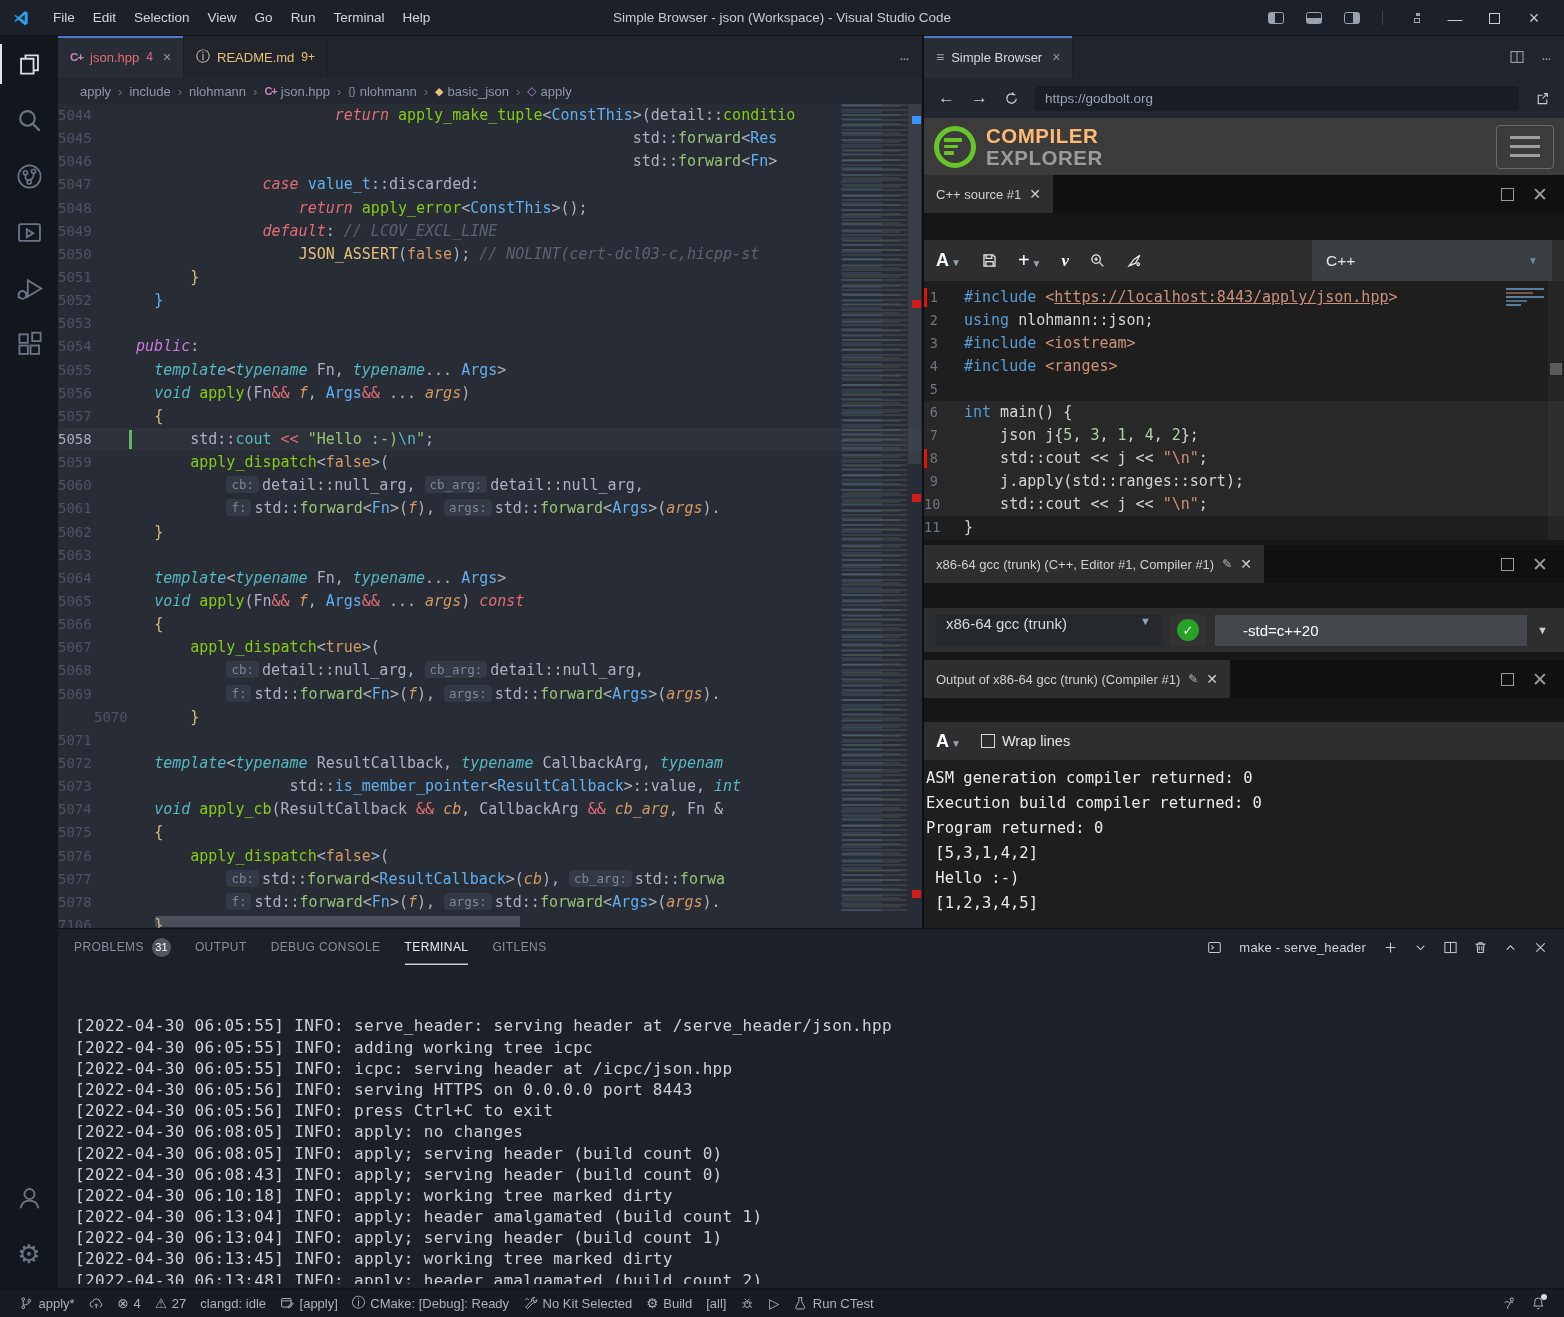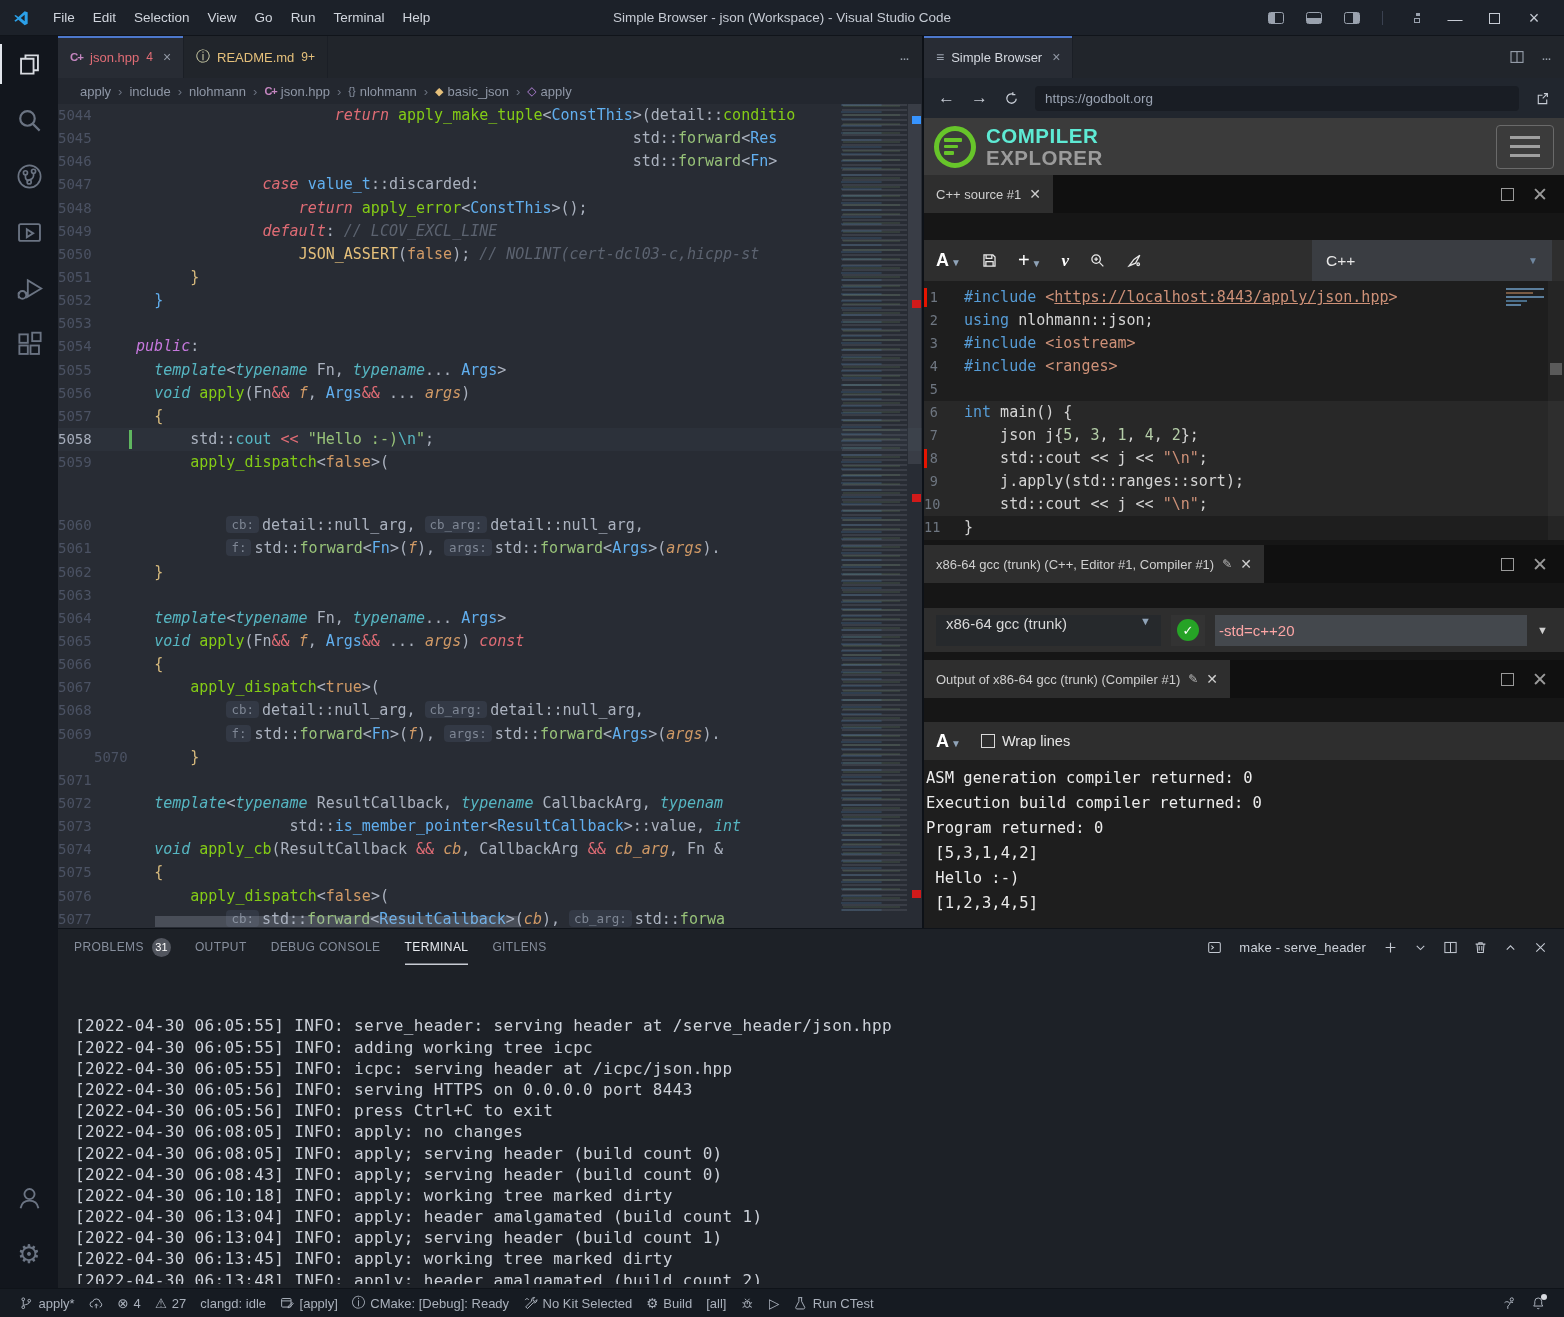--- a/index.html
+++ b/index.html
@@ -100,21 +100,21 @@
   #urlbar{flex:1;height:25px;background:#191d24;border-radius:4px;display:flex;align-items:center;
           padding:0 10px;color:#9aa3b2;font-size:13.5px;}
   #ce{position:absolute;left:0;top:82px;right:0;bottom:0;background:#151515;overflow:hidden;}
   #ce-header{position:absolute;left:0;top:0;right:0;height:57px;background:#3b3b3b;display:flex;align-items:center;padding:0 10px;}
   #ce-gear{width:42px;height:42px;border-radius:50%;border:5.5px solid #67c52a;display:flex;flex-direction:column;
            justify-content:center;gap:3px;align-items:flex-start;padding-left:5px;}
   #ce-gear i{display:block;height:3.5px;background:#67c52a;border-radius:1px;}
   #ce-gear i:nth-child(1){width:18px;} #ce-gear i:nth-child(2){width:14px;} #ce-gear i:nth-child(3){width:10px;}
   #ce-title{margin-left:10px;font-weight:bold;font-size:20.5px;letter-spacing:.5px;line-height:1.05;
             font-family:"Liberation Sans",sans-serif;}
-  #ce-title .l1{color:#5eead4;} #ce-title .l2{color:#9b9b9b;}
+  #ce-title .l1{color:#fdba74;} #ce-title .l2{color:#9b9b9b;}
   #ce-burger{margin-left:auto;width:58px;height:44px;border:1px solid #6a6a6a;border-radius:4px;display:flex;
              flex-direction:column;justify-content:center;align-items:center;gap:6px;}
   #ce-burger i{display:block;width:30px;height:3px;background:#9e9e9e;}
   #ce-body{position:absolute;left:0;top:57px;right:0;bottom:0;background:#161616;}
   .pane-tabstrip{position:absolute;left:0;right:0;display:flex;align-items:stretch;background:#101010;}
   .pane-tab{background:#2e2e2e;color:#cfcfcf;font-size:13px;display:flex;align-items:center;gap:8px;padding:0 12px;}
   .pane-tab .pencil{color:#bdbdbd;font-size:12px;}
   .pane-tab .x{color:#cfcfcf;font-size:14px;}
   .pane-winbtns{margin-left:auto;display:flex;align-items:center;gap:18px;padding-right:16px;color:#9a9a9a;}
   .pane-winbtns .sq{width:13px;height:13px;border:1.6px solid #9a9a9a;}
@@ -141,21 +141,21 @@
   #ce-minimap i:nth-child(5){width:40%;}
   #ce-vscroll{position:absolute;right:0;top:106px;width:16px;height:259px;background:rgba(255,255,255,.03);}
   #ce-vscroll .thumb{position:absolute;left:2px;right:2px;top:82px;height:12px;background:#5a5a5a;}
   #comp-row{display:flex;align-items:center;gap:10px;}
   #comp-select{width:225px;height:31px;background:#26292c;display:flex;align-items:flex-start;padding:0 10px;
                color:#d8d8d8;font-size:15px;}
   #comp-select .caret{margin-left:auto;color:#8fa3b8;font-size:11px;}
   #comp-check{width:34px;height:31px;background:#333;display:flex;align-items:center;justify-content:center;}
   #comp-check .ball{width:22px;height:22px;border-radius:50%;background:#26a326;color:#fff;font-size:13px;
                     display:flex;align-items:center;justify-content:center;}
-  #comp-opts{flex:1;height:31px;background:#44484d;display:flex;align-items:center;padding:0 4px;color:#fca5a5;font-size:15px;}
+  #comp-opts{flex:1;height:31px;background:#44484d;display:flex;align-items:center;padding:0 28px;color:#ffffff;font-size:15px;}
   #comp-caret{color:#cfcfcf;font-size:11px;padding-right:4px;}
   #out-toolbar label{display:flex;align-items:center;gap:7px;color:#e6e6e6;font-size:14.5px;}
   .wrap-box{width:14px;height:14px;border:1.6px solid #d9d9d9;background:transparent;}
   #ce-output{position:absolute;left:0;right:0;bottom:0;background:#1e1e1e;color:#ececec;
              font-family:"DejaVu Sans Mono",monospace;font-size:15.5px;line-height:25px;padding:6px 0 0 2px;white-space:pre;}
 
   
   #panel{position:absolute;left:58px;top:928px;width:1506px;height:360px;background:#1d2127;border-top:1px solid #0f1319;}
   #panel-header{position:absolute;left:0;top:0;right:0;height:36px;display:flex;align-items:center;padding:0 16px;gap:24px;}
   .ptab{color:#868e9c;font-size:12px;letter-spacing:.4px;display:flex;align-items:center;gap:8px;height:36px;}
@@ -326,21 +326,21 @@
           <div class="crow" style="height: 23.15px; line-height: 23.15px;"><span class="lnum" style="width: 60px; padding-right: 36px; flex: 0 0 auto;">5050</span><span class="ctext"><span class="tk-pl">                    </span><span class="tk-ma">JSON_ASSERT</span><span class="tk-pl">(</span><span class="tk-bo">false</span><span class="tk-pl">); </span><span class="tk-cm">// NOLINT(cert-dcl03-c,hicpp-st</span></span></div>
           <div class="crow" style="height: 23.15px; line-height: 23.15px;"><span class="lnum" style="width: 60px; padding-right: 36px; flex: 0 0 auto;">5051</span><span class="ctext"><span class="tk-pl">        </span><span class="tk-by">}</span></span></div>
           <div class="crow" style="height: 23.15px; line-height: 23.15px;"><span class="lnum" style="width: 60px; padding-right: 36px; flex: 0 0 auto;">5052</span><span class="ctext"><span class="tk-pl">    </span><span class="tk-bb">}</span></span></div>
           <div class="crow" style="height: 23.15px; line-height: 23.15px;"><span class="lnum" style="width: 60px; padding-right: 36px; flex: 0 0 auto;">5053</span><span class="ctext"></span></div>
           <div class="crow" style="height: 23.15px; line-height: 23.15px;"><span class="lnum" style="width: 60px; padding-right: 36px; flex: 0 0 auto;">5054</span><span class="ctext"><span class="tk-pl">  </span><span class="tk-kp">public</span><span class="tk-pl">:</span></span></div>
           <div class="crow" style="height: 23.15px; line-height: 23.15px;"><span class="lnum" style="width: 60px; padding-right: 36px; flex: 0 0 auto;">5055</span><span class="ctext"><span class="tk-pl">    </span><span class="tk-kt">template</span><span class="tk-pl">&lt;</span><span class="tk-kt">typename</span><span class="tk-pl"> Fn, </span><span class="tk-kt">typename</span><span class="tk-pl">... </span><span class="tk-ty">Args</span><span class="tk-pl">&gt;</span></span></div>
           <div class="crow" style="height: 23.15px; line-height: 23.15px;"><span class="lnum" style="width: 60px; padding-right: 36px; flex: 0 0 auto;">5056</span><span class="ctext"><span class="tk-pl">    </span><span class="tk-kt">void</span><span class="tk-pl"> </span><span class="tk-fn">apply</span><span class="tk-pl">(Fn</span><span class="tk-op">&amp;&amp;</span><span class="tk-pl"> </span><span class="tk-or">f</span><span class="tk-pl">, </span><span class="tk-ty">Args</span><span class="tk-op">&amp;&amp;</span><span class="tk-pl"> ... </span><span class="tk-or">args</span><span class="tk-pl">)</span></span></div>
           <div class="crow" style="height: 23.15px; line-height: 23.15px;"><span class="lnum" style="width: 60px; padding-right: 36px; flex: 0 0 auto;">5057</span><span class="ctext"><span class="tk-pl">    </span><span class="tk-by">{</span></span></div>
           <div class="crow cur" style="height: 23.15px; line-height: 23.15px;"><span class="lnum" style="width: 60px; padding-right: 36px; flex: 0 0 auto;">5058</span><i class="gitadd"></i><span class="ctext"><span class="tk-pl">        std::</span><span class="tk-cy">cout</span><span class="tk-pl"> </span><span class="tk-op">&lt;&lt;</span><span class="tk-pl"> </span><span class="tk-str">"Hello :-)</span><span class="tk-esc">\n</span><span class="tk-str">"</span><span class="tk-pl">;</span></span></div>
           <div class="crow" style="height: 23.15px; line-height: 23.15px;"><span class="lnum" style="width: 60px; padding-right: 36px; flex: 0 0 auto;">5059</span><span class="ctext"><span class="tk-pl">        </span><span class="tk-fn">apply_dispatch</span><span class="tk-pl">&lt;</span><span class="tk-bo">false</span><span class="tk-pl">&gt;(</span></span></div>
-          <div class="crow" style="height: 23.15px; line-height: 23.15px; margin-top: 40px;"><span class="lnum" style="width: 60px; padding-right: 36px; flex: 0 0 auto;">5060</span><span class="ctext"><span class="tk-pl">            </span><span class="tk-hint">cb:</span><span class="tk-pl">detail::null_arg, </span><span class="tk-hint">cb_arg:</span><span class="tk-pl">detail::null_arg,</span></span></div>
+          <div class="crow" style="height: 23.15px; line-height: 23.15px;"><span class="lnum" style="width: 60px; padding-right: 36px; flex: 0 0 auto;">5060</span><span class="ctext"><span class="tk-pl">            </span><span class="tk-hint">cb:</span><span class="tk-pl">detail::null_arg, </span><span class="tk-hint">cb_arg:</span><span class="tk-pl">detail::null_arg,</span></span></div>
           <div class="crow" style="height: 23.15px; line-height: 23.15px;"><span class="lnum" style="width: 60px; padding-right: 36px; flex: 0 0 auto;">5061</span><span class="ctext"><span class="tk-pl">            </span><span class="tk-hint">f:</span><span class="tk-pl">std::</span><span class="tk-gr">forward</span><span class="tk-pl">&lt;</span><span class="tk-ty">Fn</span><span class="tk-pl">&gt;(</span><span class="tk-or">f</span><span class="tk-pl">), </span><span class="tk-hint">args:</span><span class="tk-pl">std::</span><span class="tk-gr">forward</span><span class="tk-pl">&lt;</span><span class="tk-ty">Args</span><span class="tk-pl">&gt;(</span><span class="tk-or">args</span><span class="tk-pl">).</span></span></div>
           <div class="crow" style="height: 23.15px; line-height: 23.15px;"><span class="lnum" style="width: 60px; padding-right: 36px; flex: 0 0 auto;">5062</span><span class="ctext"><span class="tk-pl">    </span><span class="tk-by">}</span></span></div>
           <div class="crow" style="height: 23.15px; line-height: 23.15px;"><span class="lnum" style="width: 60px; padding-right: 36px; flex: 0 0 auto;">5063</span><span class="ctext"></span></div>
           <div class="crow" style="height: 23.15px; line-height: 23.15px;"><span class="lnum" style="width: 60px; padding-right: 36px; flex: 0 0 auto;">5064</span><span class="ctext"><span class="tk-pl">    </span><span class="tk-kt">template</span><span class="tk-pl">&lt;</span><span class="tk-kt">typename</span><span class="tk-pl"> Fn, </span><span class="tk-kt">typename</span><span class="tk-pl">... </span><span class="tk-ty">Args</span><span class="tk-pl">&gt;</span></span></div>
           <div class="crow" style="height: 23.15px; line-height: 23.15px;"><span class="lnum" style="width: 60px; padding-right: 36px; flex: 0 0 auto;">5065</span><span class="ctext"><span class="tk-pl">    </span><span class="tk-kt">void</span><span class="tk-pl"> </span><span class="tk-fn">apply</span><span class="tk-pl">(Fn</span><span class="tk-op">&amp;&amp;</span><span class="tk-pl"> </span><span class="tk-or">f</span><span class="tk-pl">, </span><span class="tk-ty">Args</span><span class="tk-op">&amp;&amp;</span><span class="tk-pl"> ... </span><span class="tk-or">args</span><span class="tk-pl">) </span><span class="tk-kw">const</span></span></div>
           <div class="crow" style="height: 23.15px; line-height: 23.15px;"><span class="lnum" style="width: 60px; padding-right: 36px; flex: 0 0 auto;">5066</span><span class="ctext"><span class="tk-pl">    </span><span class="tk-by">{</span></span></div>
           <div class="crow" style="height: 23.15px; line-height: 23.15px;"><span class="lnum" style="width: 60px; padding-right: 36px; flex: 0 0 auto;">5067</span><span class="ctext"><span class="tk-pl">        </span><span class="tk-fn">apply_dispatch</span><span class="tk-pl">&lt;</span><span class="tk-bo">true</span><span class="tk-pl">&gt;(</span></span></div>
           <div class="crow" style="height: 23.15px; line-height: 23.15px;"><span class="lnum" style="width: 60px; padding-right: 36px; flex: 0 0 auto;">5068</span><span class="ctext"><span class="tk-pl">            </span><span class="tk-hint">cb:</span><span class="tk-pl">detail::null_arg, </span><span class="tk-hint">cb_arg:</span><span class="tk-pl">detail::null_arg,</span></span></div>
           <div class="crow" style="height: 23.15px; line-height: 23.15px;"><span class="lnum" style="width: 60px; padding-right: 36px; flex: 0 0 auto;">5069</span><span class="ctext"><span class="tk-pl">            </span><span class="tk-hint">f:</span><span class="tk-pl">std::</span><span class="tk-gr">forward</span><span class="tk-pl">&lt;</span><span class="tk-ty">Fn</span><span class="tk-pl">&gt;(</span><span class="tk-or">f</span><span class="tk-pl">), </span><span class="tk-hint">args:</span><span class="tk-pl">std::</span><span class="tk-gr">forward</span><span class="tk-pl">&lt;</span><span class="tk-ty">Args</span><span class="tk-pl">&gt;(</span><span class="tk-or">args</span><span class="tk-pl">).</span></span></div>
           <div class="crow" style="height: 23.15px; line-height: 23.15px;"><span class="lnum" style="width: 60px; padding-right: 36px; flex: 0 0 auto; margin-left: 36px;">5070</span><span class="ctext"><span class="tk-pl">    </span><span class="tk-by">}</span></span></div>

